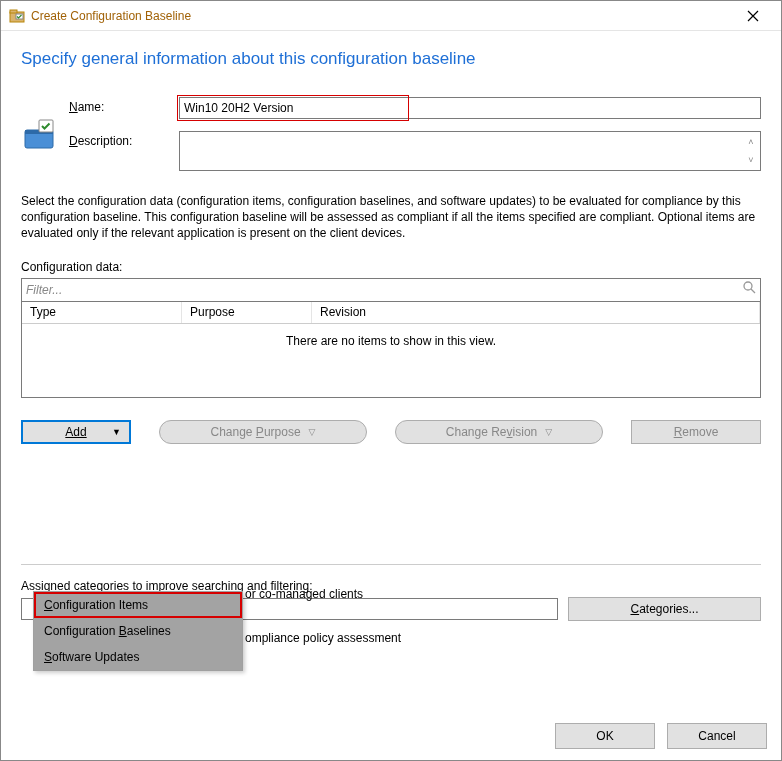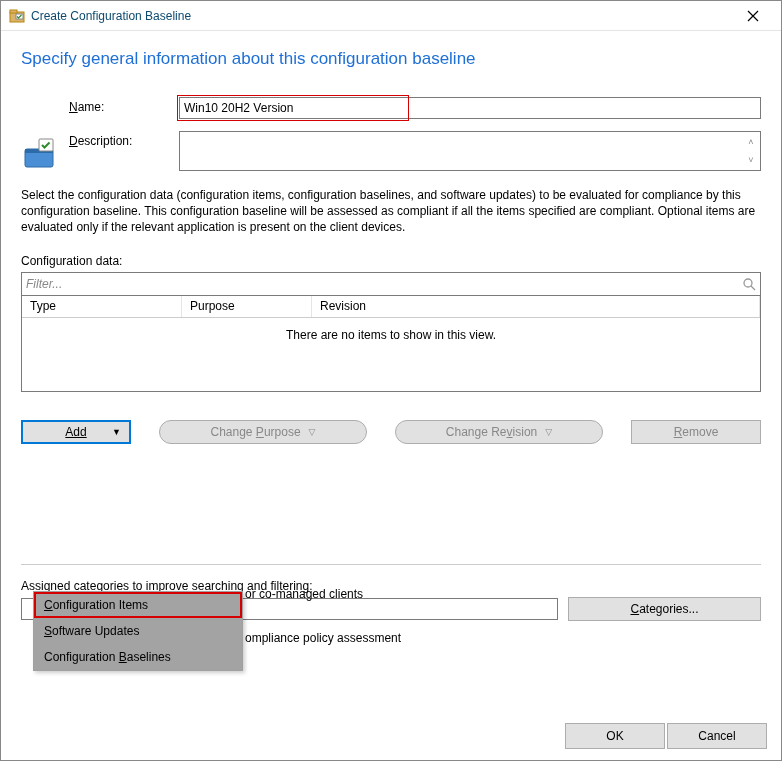--- a/index.html
+++ b/index.html
@@ -1,62 +1,62 @@
 <!DOCTYPE html>
 <html><head>
 <meta charset="utf-8">
 <style>
   * { box-sizing: border-box; font-family: "Segoe UI", Tahoma, sans-serif; font-size: 12px; }
   html, body { margin: 0; padding: 0; background: #fff; }
   .window { width: 782px; height: 761px; border: 1px solid #888; background: #fff; display: flex; flex-direction: column; }
   .titlebar { height: 30px; display: flex; align-items: center; padding: 0 8px; border-bottom: 1px solid #e5e5e5; }
   .titlebar .icon { width: 16px; height: 16px; margin-right: 6px; }
-  .titlebar .title { flex: 1; color: #0c4a6e; }
+  .titlebar .title { flex: 1; color: #a16207; }
   .titlebar .close { width: 40px; height: 30px; display: flex; align-items: center; justify-content: center; cursor: default; }
   .body { flex: 1; padding: 18px 20px 12px 20px; display: flex; flex-direction: column; }
   .heading { color: #1e6fd6; font-size: 17px; font-weight: 400; margin-bottom: 28px; }
-  .form-row { display: flex; align-items: flex-end; margin-bottom: 2px; }
+  .form-row { display: flex; align-items: center; margin-bottom: 8px; }
   .big-icon { width: 36px; height: 36px; margin-right: 12px; flex-shrink: 0; }
   .lbl { width: 110px; color: #000; padding-top: 3px; }
   .lbl .ul { text-decoration: underline; }
   .name-input { width: 100%; height: 22px; border: 1px solid #7a7a7a; padding: 2px 4px; }
   .name-row-container { position: relative; flex: 1; }
   .name-row-container .hl { position: absolute; left: -2px; top: -2px; width: 232px; height: 26px; border: 1px solid #d60000; pointer-events: none; }
   .desc-box { flex: 1; height: 40px; border: 1px solid #7a7a7a; position: relative; background: #fff; }
   .desc-spin { position: absolute; right: 1px; top: 1px; bottom: 1px; width: 16px; display: flex; flex-direction: column; }
   .desc-spin div { flex: 1; display: flex; align-items: center; justify-content: center; color: #888; font-size: 9px; }
   .explain { color: #000; line-height: 1.35; margin: 14px 0 18px 0; }
   .section-lbl { margin-bottom: 4px; }
-  .filter-box { width: 100%; height: 24px; border: 1px solid #7a7a7a; display: flex; align-items: flex-start; padding: 4px 4px; color: #666; }
+  .filter-box { width: 100%; height: 24px; border: 1px solid #7a7a7a; display: flex; align-items: flex-end; padding: 4px 4px; color: #666; }
   .filter-box .ph { flex: 1; font-style: italic; color: #888; }
   .filter-box .mag { color: #888; }
   .grid { border: 1px solid #7a7a7a; border-top: none; height: 96px; background: #fff; }
   .grid-head { display: flex; height: 22px; border-bottom: 1px solid #ccc; }
   .grid-head > div { padding: 3px 8px; border-right: 1px solid #e5e5e5; }
   .gh-name { flex: 0 0 320px; }
   .gh-type { flex: 0 0 160px; }
   .gh-purpose { flex: 0 0 130px; }
   .gh-rev { flex: 1; }
   .grid-empty { text-align: center; padding: 10px 0; color: #000; }
-  .btn-row { display: flex; gap: 28px; margin-top: 28px; align-items: center; }
+  .btn-row { display: flex; gap: 28px; margin-top: 22px; align-items: center; }
   .btn { height: 24px; border: 1px solid #adadad; background: #e1e1e1; display: inline-flex; align-items: center; justify-content: center; cursor: default; position: relative; }
   .btn.disabled { color: #888; }
   .btn.dd { width: 110px; border: 2px solid #0078d7; background: #e1e1e1; color: #000; justify-content: center; }
   .btn.dd .arrow { position: absolute; right: 8px; font-size: 9px; }
   .btn.wide { flex: 1; border-radius: 12px; }
   .btn .tiny-arrow { margin-left: 8px; font-size: 9px; color: #888; }
   .menu { position: absolute; left: 32px; top: 548px; width: 210px; background: #a3a3a3; border: 1px solid #a0a0a0; box-shadow: 2px 2px 4px rgba(0,0,0,0.2); z-index: 10; margin-top: 12px; }
   .menu-item { padding: 6px 10px; }
   .menu-item.hl { outline: 2px solid #d60000; outline-offset: -2px; }
   .rel-area { position: relative; }
   .hr { border: none; border-top: 1px solid #ccc; margin: 18px 0 14px 0; }
   .cat-row { display: flex; align-items: center; gap: 10px; }
   .cat-input { flex: 1; height: 22px; border: 1px solid #7a7a7a; background: #fff; }
   .cat-btn { width: 193px; height: 24px; border: 1px solid #adadad; background: #e1e1e1; display: flex; align-items: center; justify-content: center; }
-  .footer { height: 48px; display: flex; align-items: center; justify-content: flex-end; gap: 2px; padding: 0 14px; }
+  .footer { height: 48px; display: flex; align-items: center; justify-content: flex-end; gap: 12px; padding: 0 14px; }
   .footer .fbtn { width: 100px; height: 26px; border: 1px solid #adadad; background: #e1e1e1; display: flex; align-items: center; justify-content: center; }
   .masked-text-behind { color: #000; }
 </style>
 </head>
 <body>
 
 <div class="window">
   <div class="titlebar">
     <span class="icon">
       <svg viewBox="0 0 16 16" width="16" height="16">
@@ -141,22 +141,22 @@
         <span><span>Change Re</span><span style="text-decoration:underline;">v</span><span>ision</span></span>
         <span class="tiny-arrow">▽</span>
       </div>
       <div class="btn disabled" style="width:130px;">
         <span><span style="text-decoration:underline;">R</span><span>emove</span></span>
       </div>
     </div>
 
     <div class="menu">
       <div class="menu-item hl"><span style="text-decoration:underline;">C</span><span>onfiguration Items</span></div>
+      <div class="menu-item"><span>Configuration </span><span style="text-decoration:underline;">B</span><span>aselines</span></div>
       <div class="menu-item"><span style="text-decoration:underline;">S</span><span>oftware Updates</span></div>
-      <div class="menu-item"><span>Configuration </span><span style="text-decoration:underline;">B</span><span>aselines</span></div>
     </div>
 
     <span class="masked-text-behind" style="position:absolute; left:244px; top:556px;">or co-managed clients</span>
     <span class="masked-text-behind" style="position:absolute; left:244px; top:600px;">ompliance policy assessment</span>
 
     <hr class="hr" style="margin-top:120px;">
 
     <div class="section-lbl">Assigned categories to improve searching and filtering:</div>
     <div class="cat-row">
       <div class="cat-input"></div>

